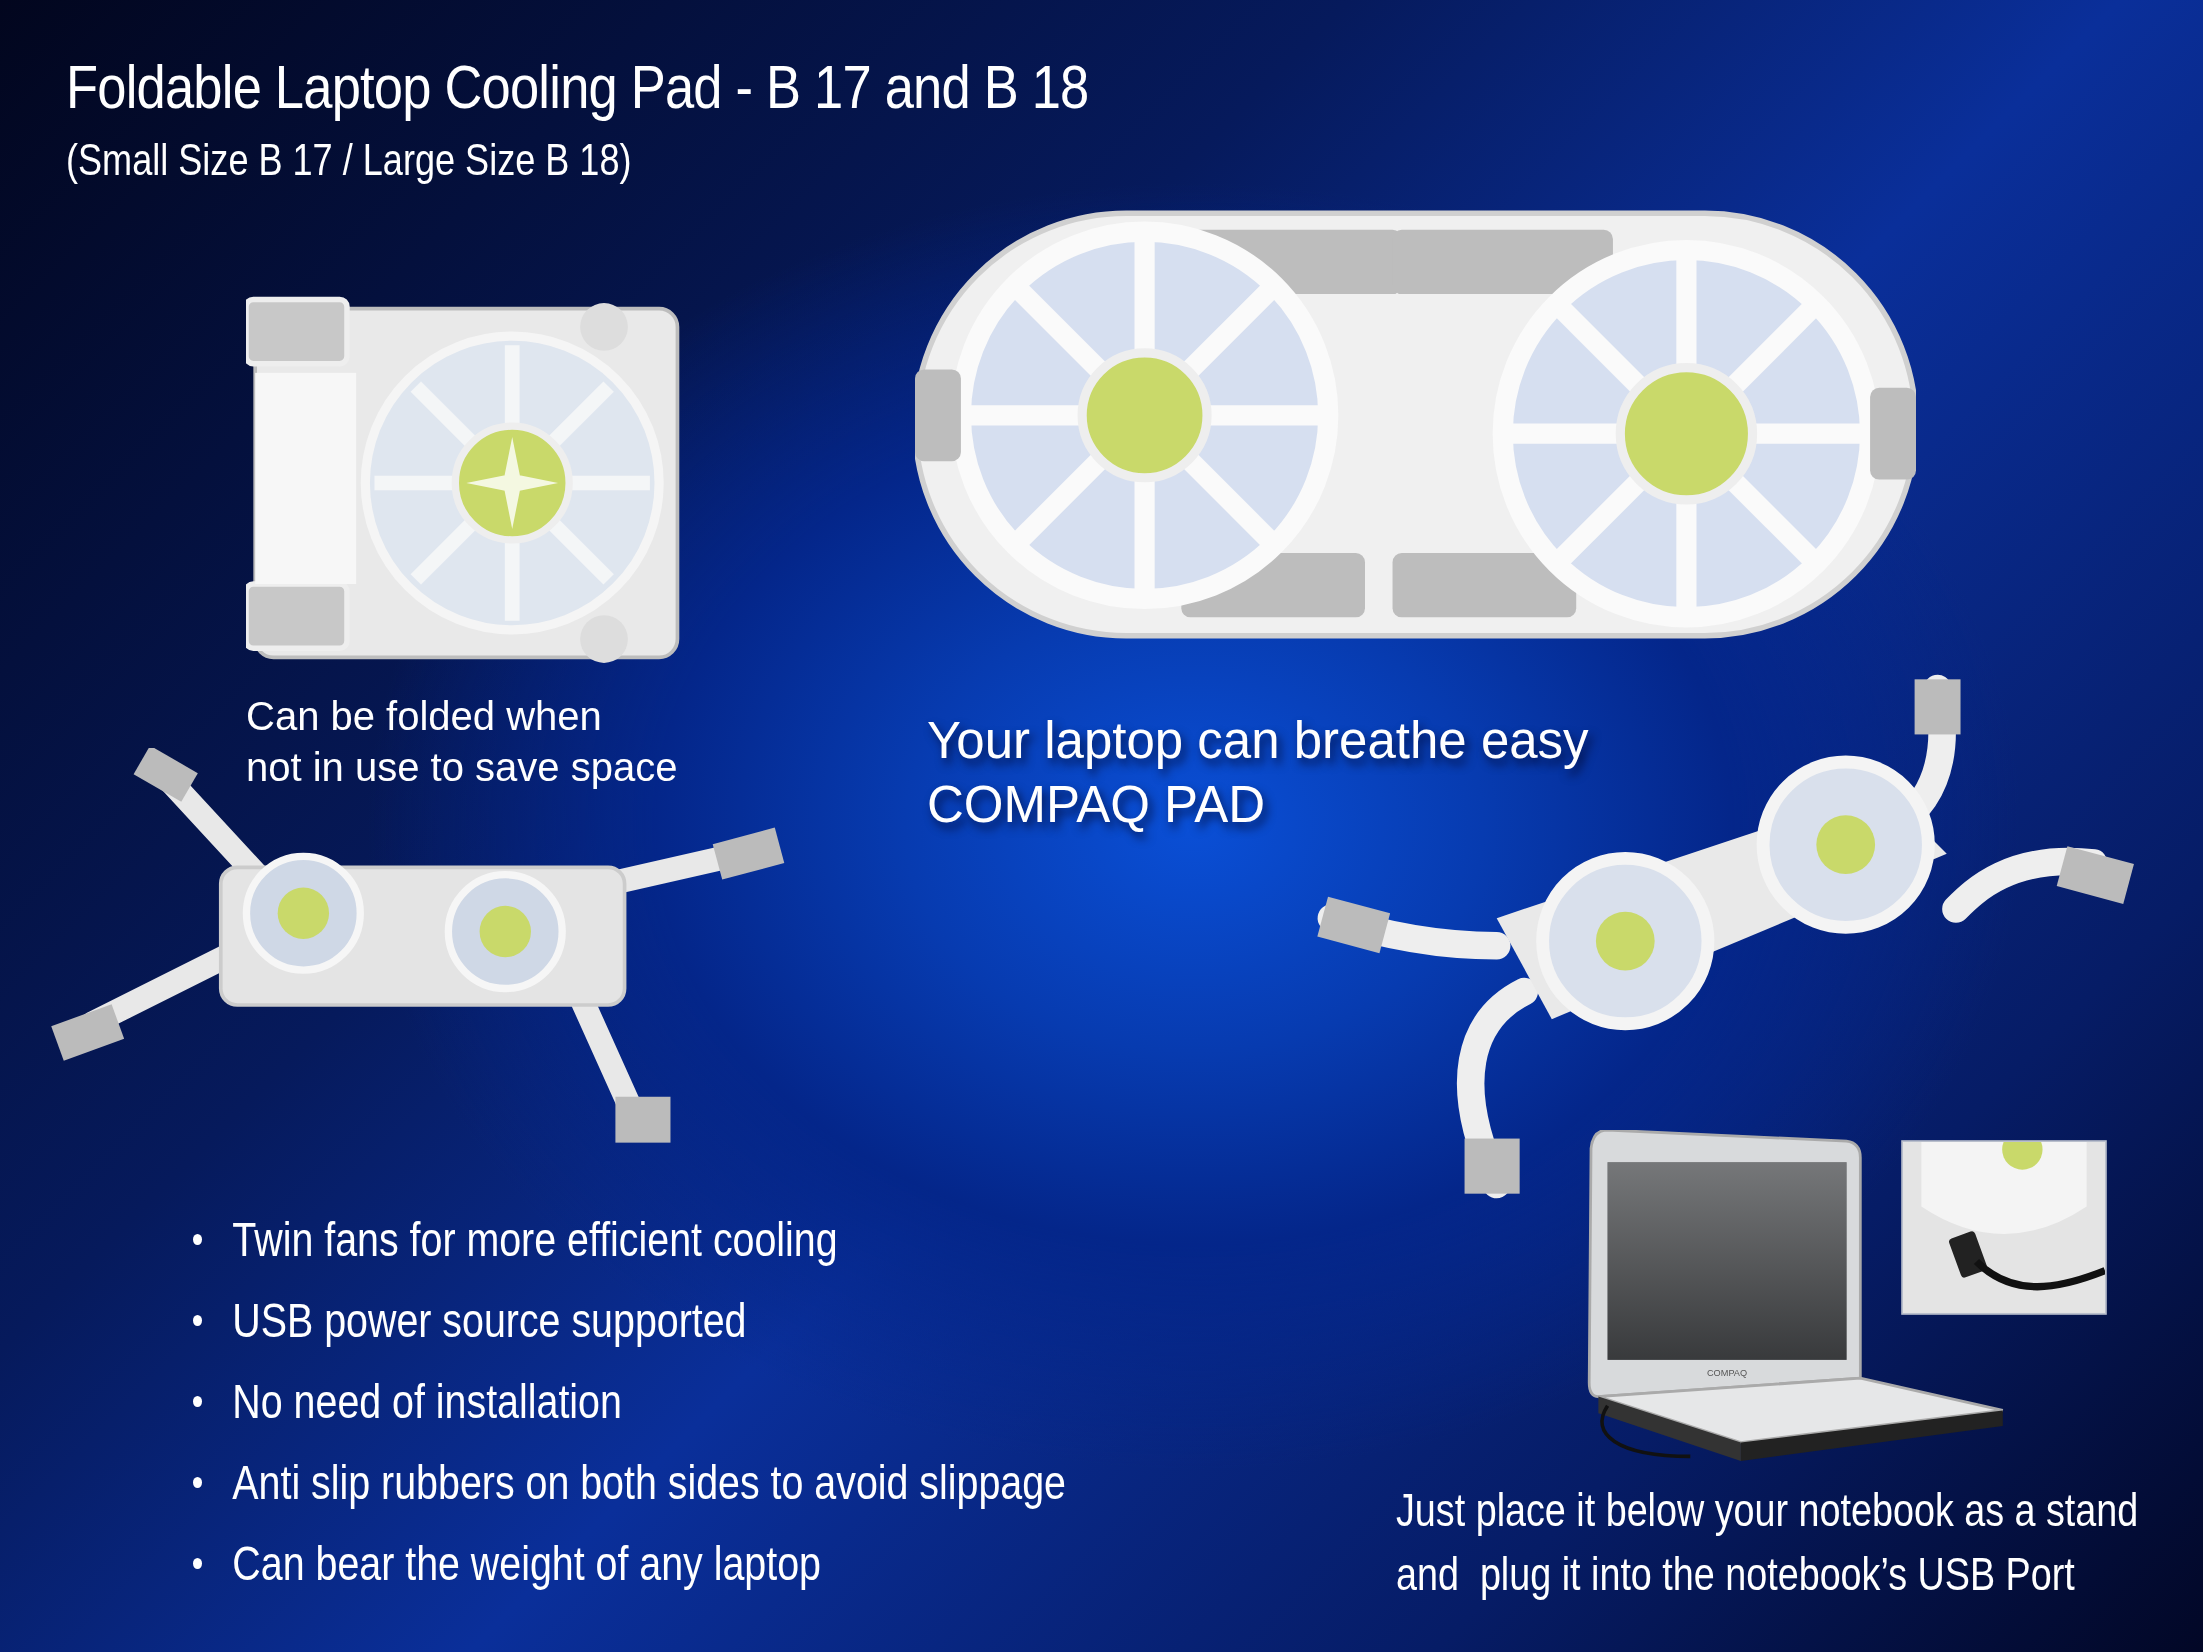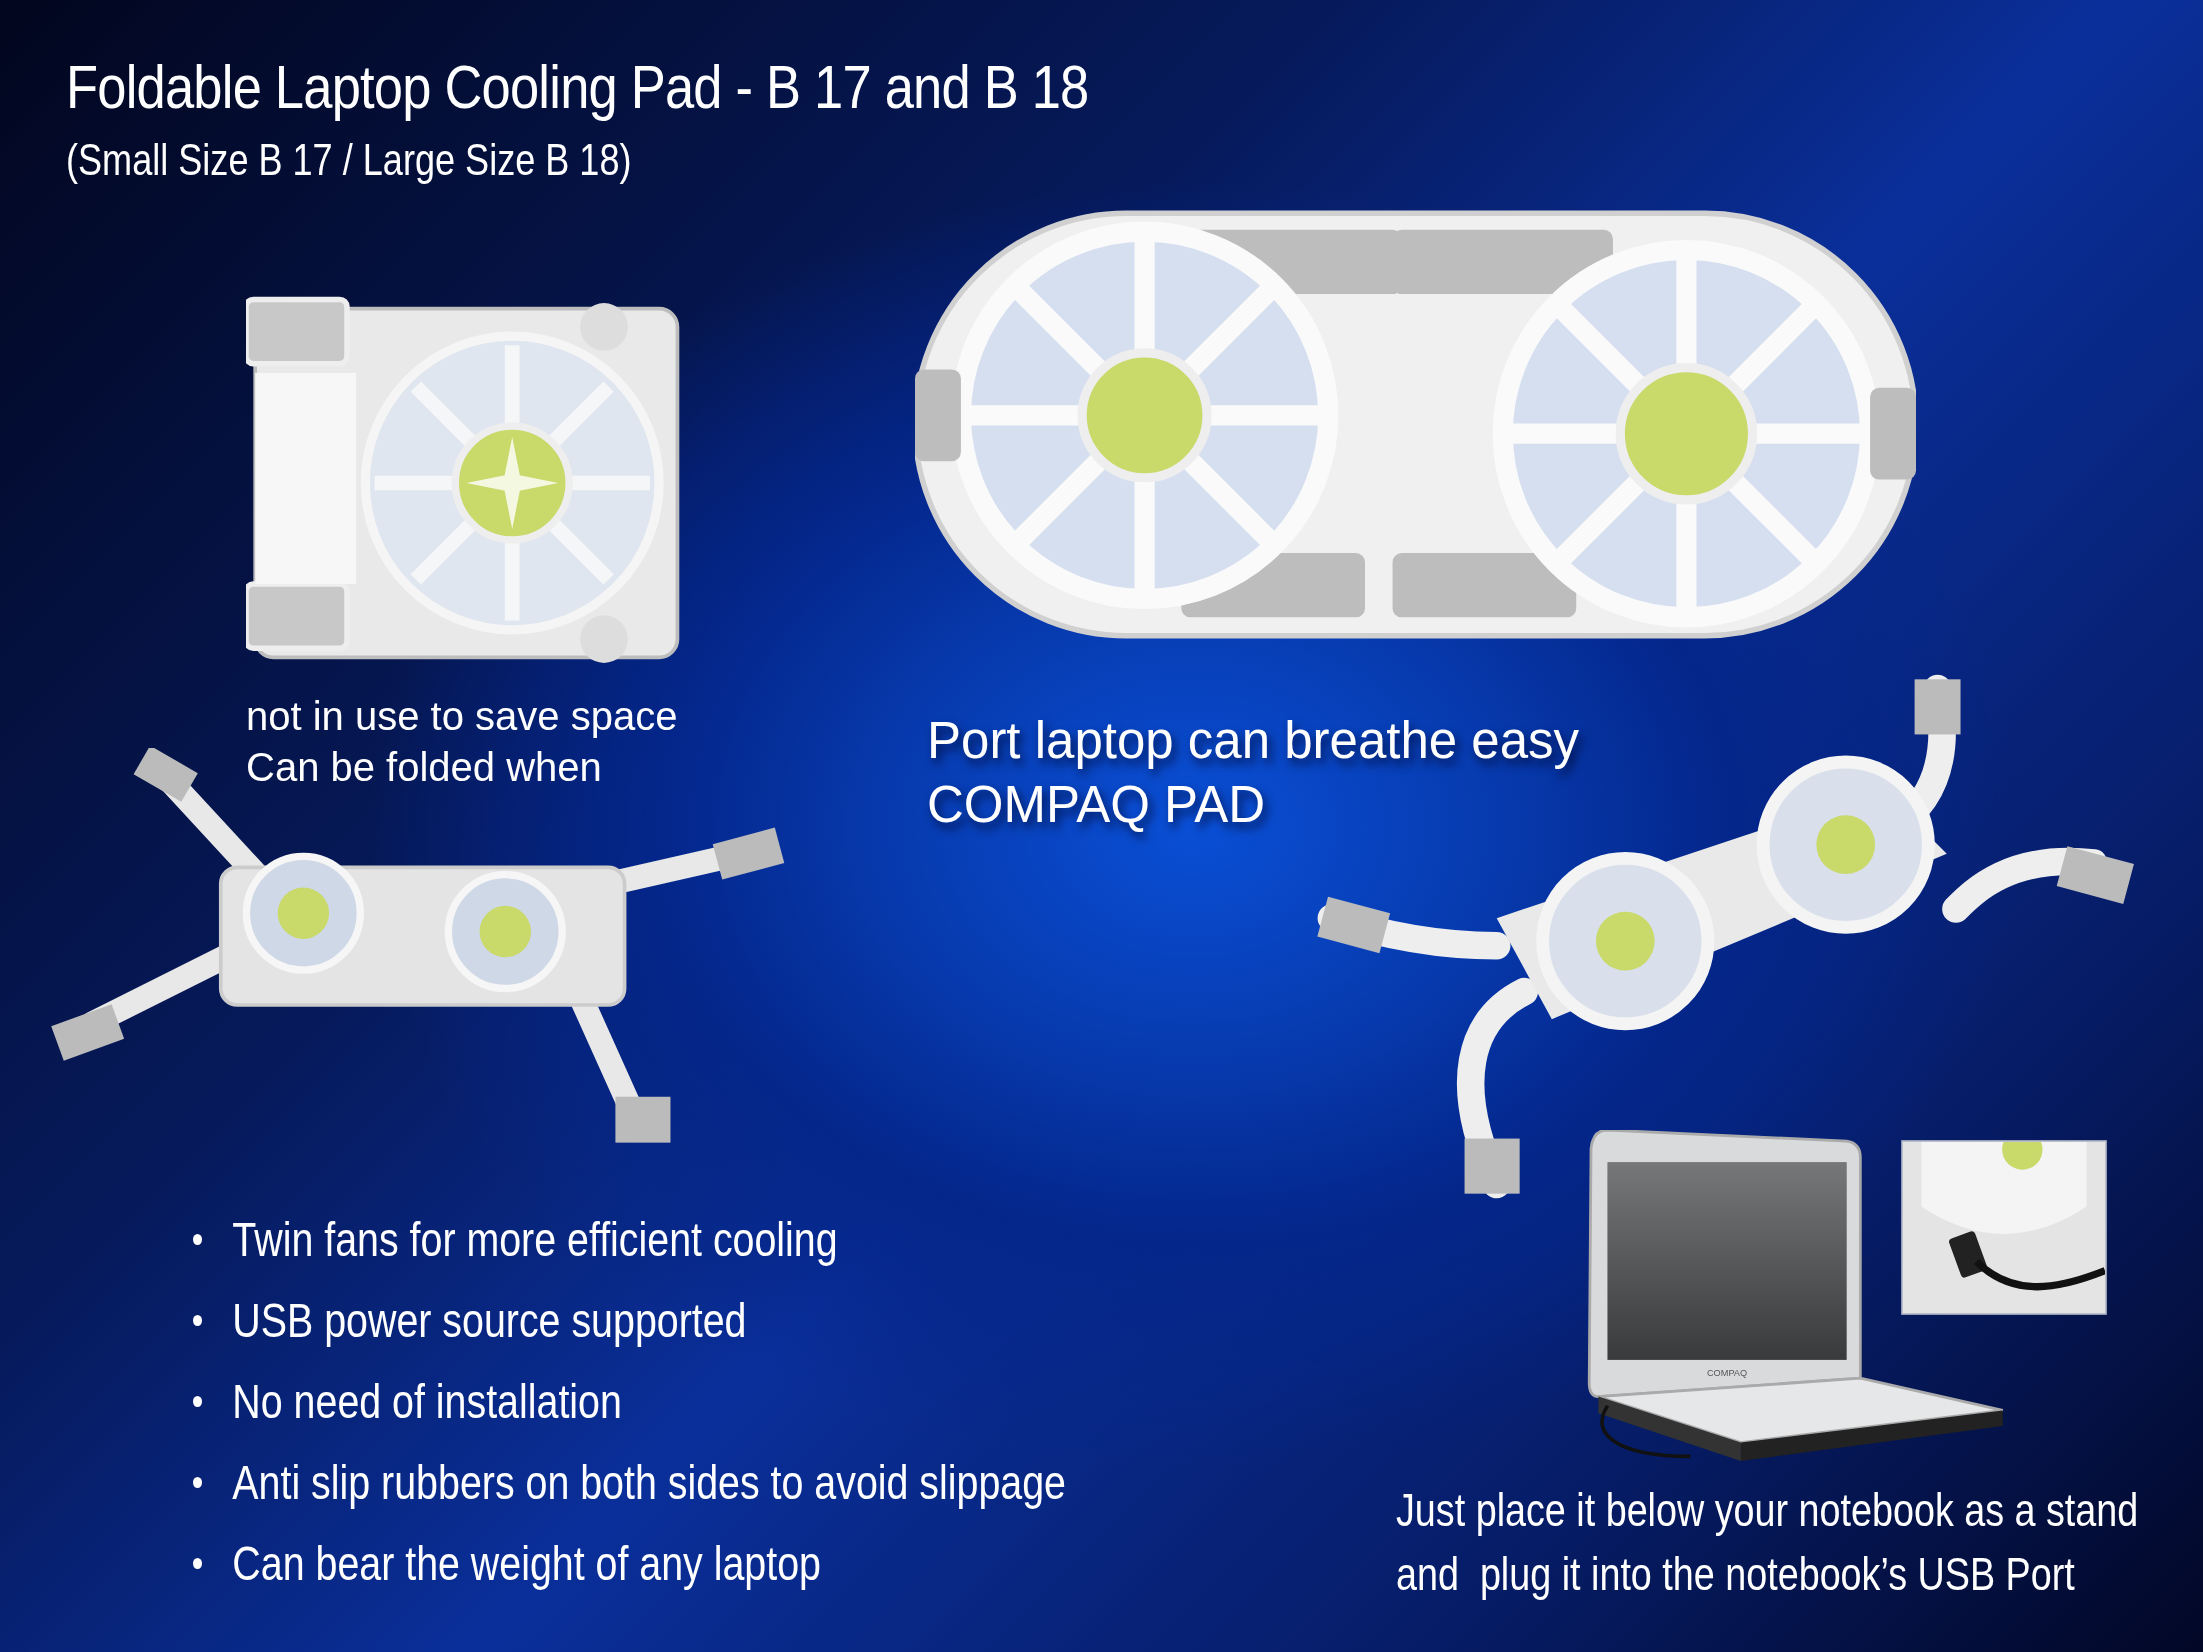--- a/index.html
+++ b/index.html
@@ -68,26 +68,26 @@
       <line x1="705" y1="115" x2="975" y2="385"></line>
         <line x1="975" y1="115" x2="705" y2="385"></line>
     </g>
     <circle cx="840" cy="250" r="72" fill="#c9d96a" stroke="#eee" stroke-width="10"></circle>
   </g>
   <rect x="0" y="180" width="50" height="100" rx="10" fill="#bdbdbd"></rect>
   <rect x="1040" y="200" width="50" height="100" rx="10" fill="#bdbdbd"></rect>
 </svg>
 
 <div class="abs caption" style="left:246px;top:691px">
+  <div>Can be folded when</div>
   <div>not in use to save space</div>
-  <div>Can be folded when</div>
 </div>
 
 <div class="abs headline">
-  <div>Port laptop can breathe easy</div>
+  <div>Your laptop can breathe easy</div>
   <div>COMPAQ PAD</div>
 </div>
 
 <svg class="prod" style="left:37px;top:748px" width="753" height="413" viewBox="0 0 820 450">
   <g stroke="#e8e8e8" stroke-width="26" stroke-linecap="round" fill="none">
     <path d="M130 20 L250 150"></path>
       <path d="M60 300 L240 210"></path>
     <path d="M790 110 L570 160"></path>
       <path d="M650 400 L560 200"></path>
   </g>

